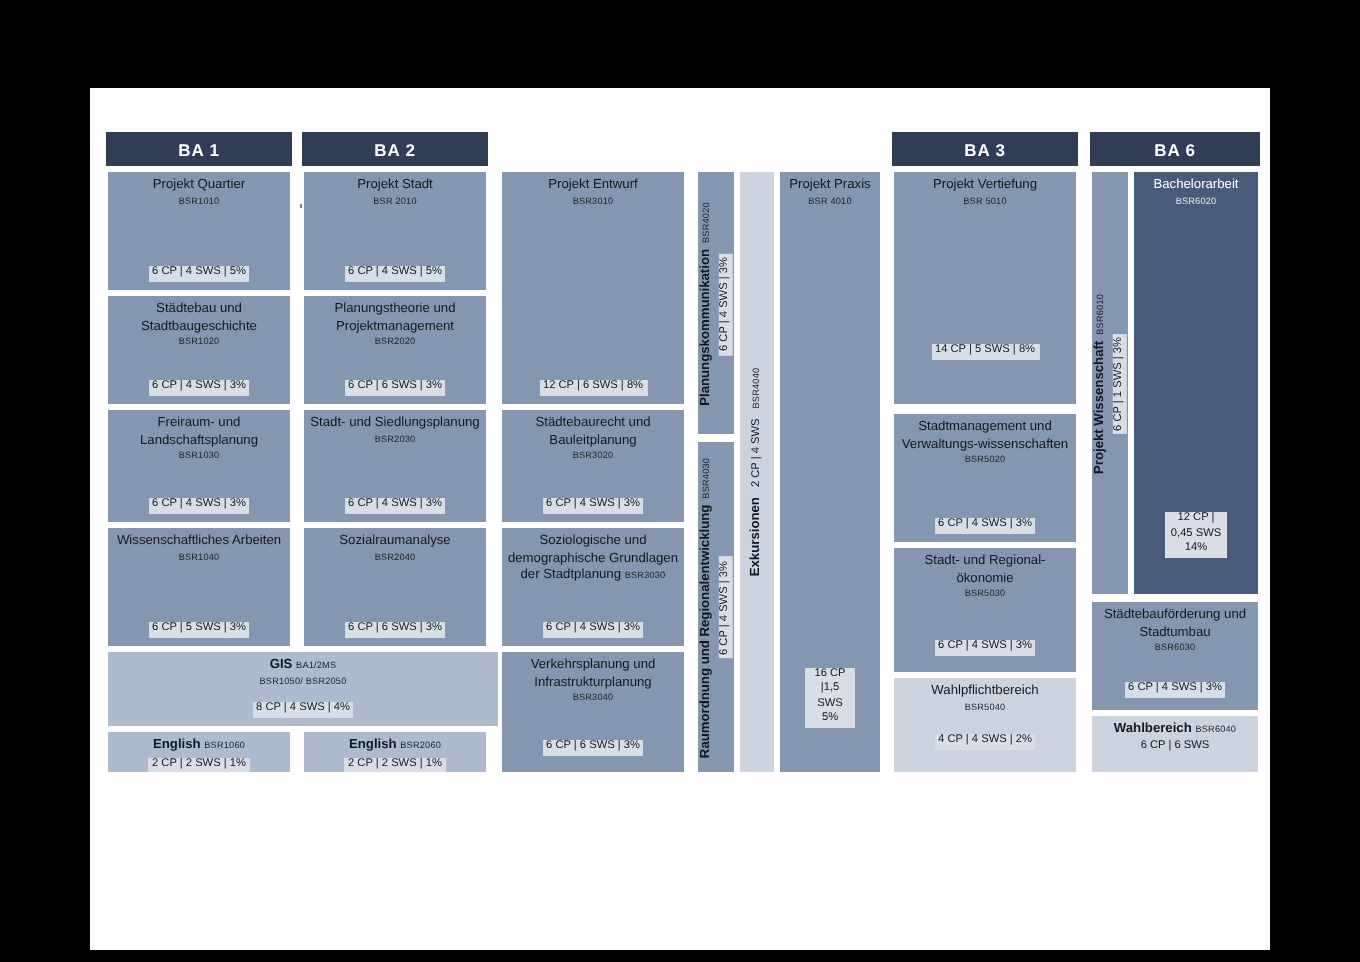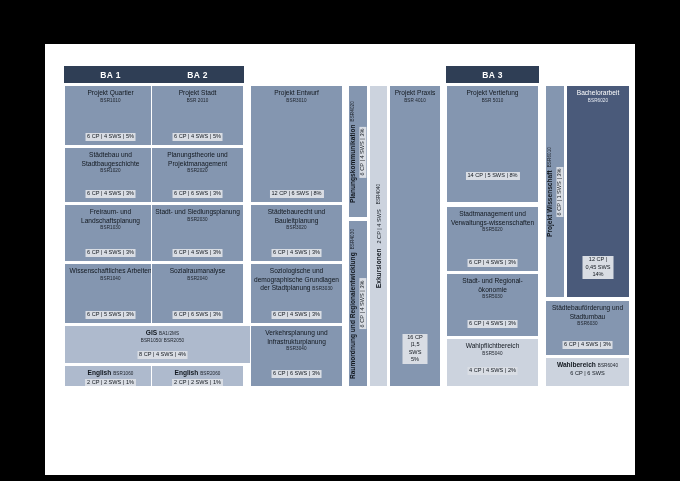--- a/index.html
+++ b/index.html
@@ -142,21 +142,21 @@
 </head>
 <body>
 
 <div id="page">
   <div id="sheet">
     <div class="tick"></div>
   </div>
 
   <div id="grid">
 
-    <div class="col" style="left:12px; width:93px;">
+    <div class="col" style="left:1px; width:93px;">
       <div class="colhead">BA 1</div>
       <div class="colbody">
 
         <div class="mod" style="top:0px; height:61px;">
           <div class="title">Projekt Quartier</div>
           <div class="code">BSR1010</div>
           <div class="stats bottom">6 CP | 4 SWS  | 5%</div>
         </div>
 
         <div class="mod" style="top:62px; height:56px;">
@@ -335,20 +335,21 @@
         <div class="mod lighter" style="top:253px; height:49px;">
           <div class="title">Wahlpflichtbereich</div>
           <div class="code">BSR5040</div>
           <div class="stats bottom" style="bottom:11px;">4 CP | 4 SWS  | 2%</div>
         </div>
 
       </div>
     </div>
 
     <div class="col" style="left:493px; width:85px;">
+      <div class="colhead">BA 6</div>
       <div class="colbody">
 
         <div class="mod vert" style="top:0px; height:213px; left:0; width:20px;">
           <div class="vwrap">
             <div class="vrow">
               <span class="title">Projekt Wissenschaft</span>
               <span class="code">BSR6010</span>
             </div>
             <div class="stats">6 CP | 1 SWS |  3%</div>
           </div>

